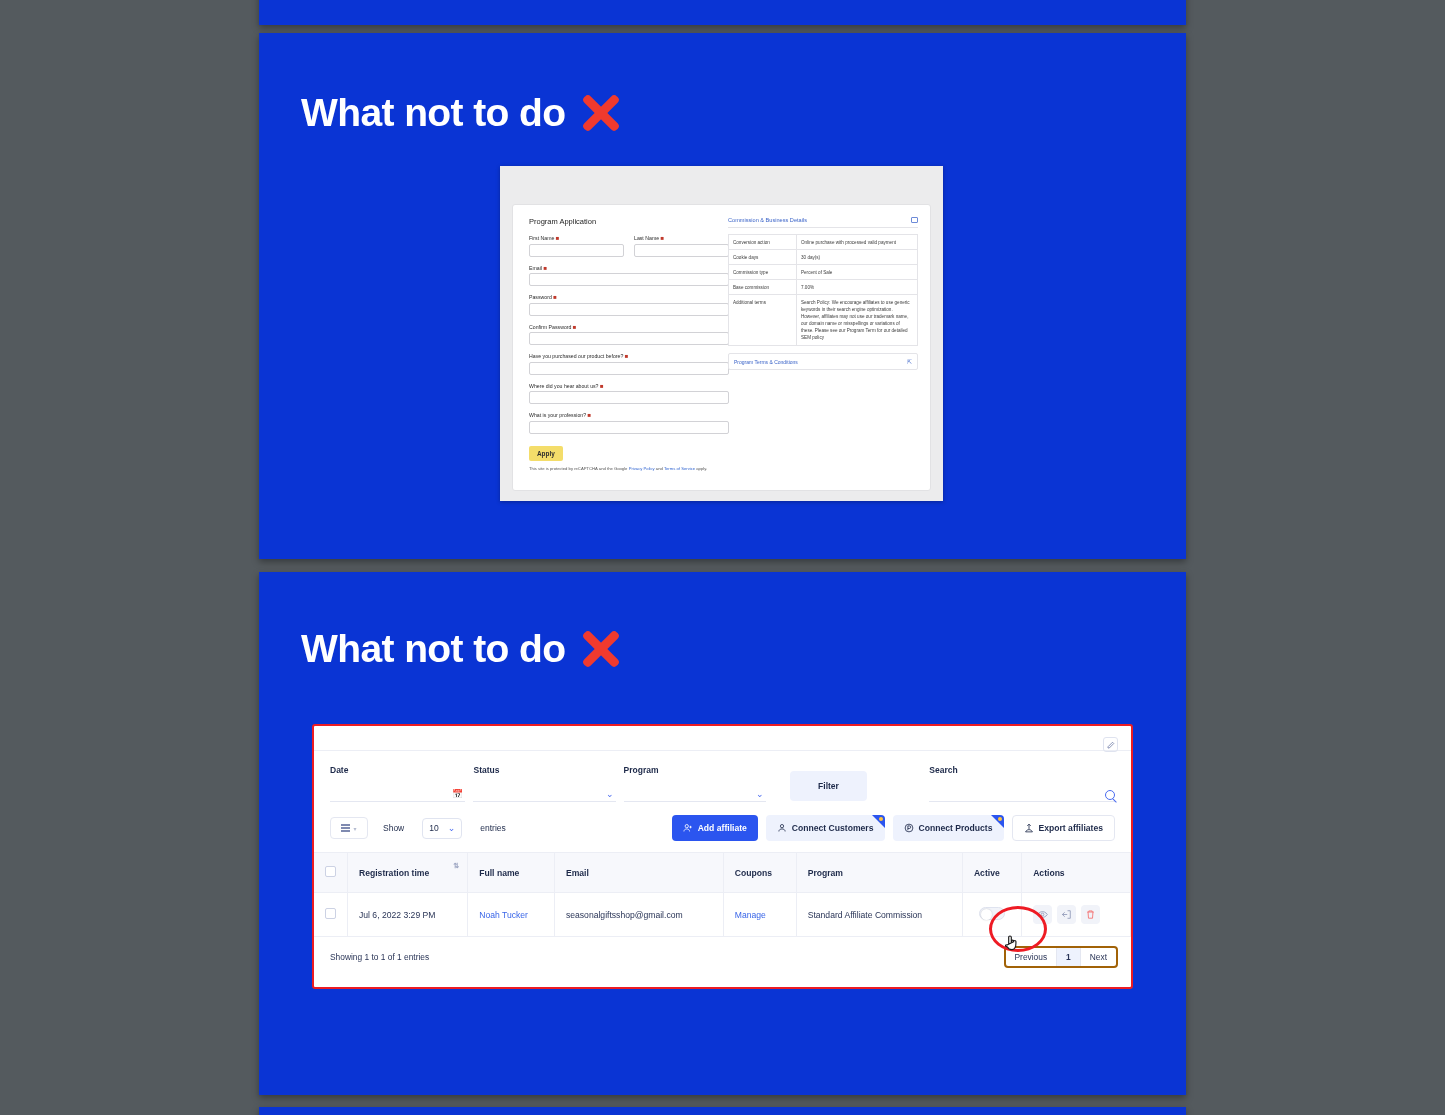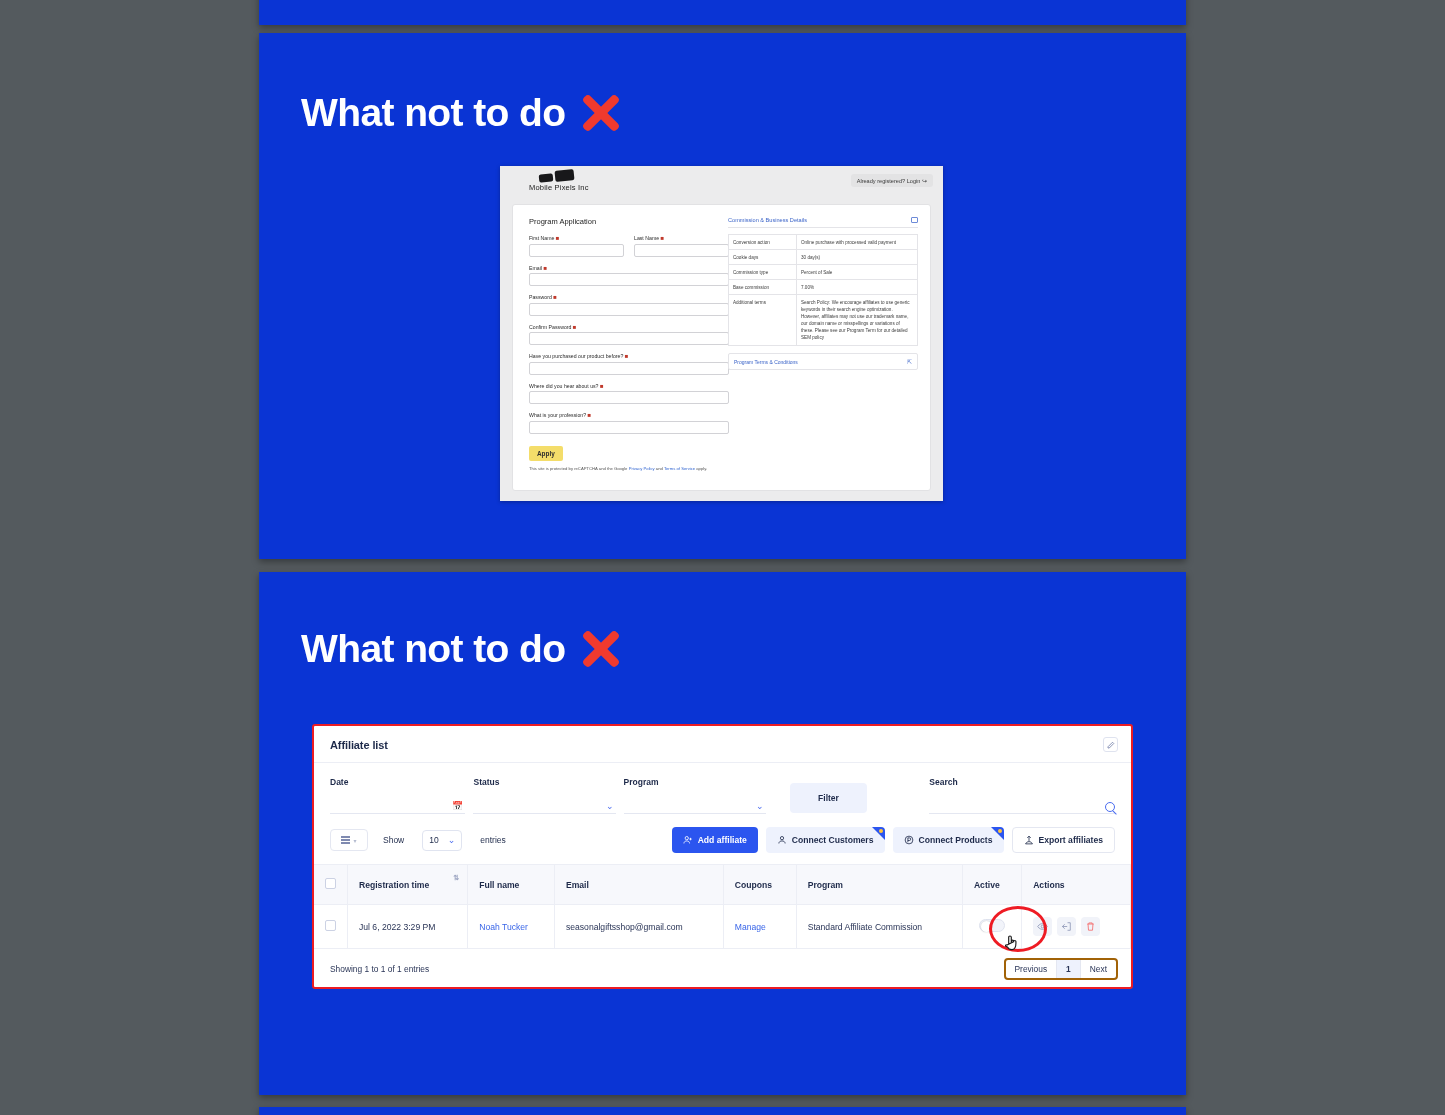--- a/index.html
+++ b/index.html
@@ -407,33 +407,20 @@
 
 <div class="slide" id="slide-one">
 
   <div class="slide-heading" id="heading-one">
     <span>What not to do</span>
     <span class="x-mark"></span>
   </div>
 
   <div id="app-shot">
 
-    <div class="shot-topbar">
-      <div class="brand">
-        <div class="brand-logo">
-          <i class="a"></i>
-            <i class="b"></i>
-        </div>
-        <div class="brand-name">Mobile Pixels Inc</div>
-      </div>
-      <div class="login-pill">
-        <span>Already registered? Login</span>
-        <span class="arrow">↪</span>
-      </div>
-    </div>
 
     <div class="shot-card">
 
       <div class="form-col">
         <div class="form-title">Program Application</div>
 
         <div class="name-row">
           <div>
             <div class="fld-label"><span>First Name</span> <span class="req">■</span></div>
             <div class="fld-box"></div>
@@ -510,21 +497,20 @@
 <div class="slide" id="slide-two">
 
   <div class="slide-heading" id="heading-two">
     <span>What not to do</span>
     <span class="x-mark"></span>
   </div>
 
   <div id="aff-shot">
 
     <div class="aff-head">
-      <div class="aff-title">Affiliate list</div>
       <div class="edit-chip">
         <svg viewBox="0 0 16 16">
             <path d="M2 11.5 11 2.5l2.5 2.5-9 9H2z" fill="none" stroke="#5b6b9c" stroke-width="1.4"></path>
           </svg>
       </div>
     </div>
 
     <div class="filter-bar">
       <div class="filt" id="filt-date">
         <div class="lbl">Date</div>

